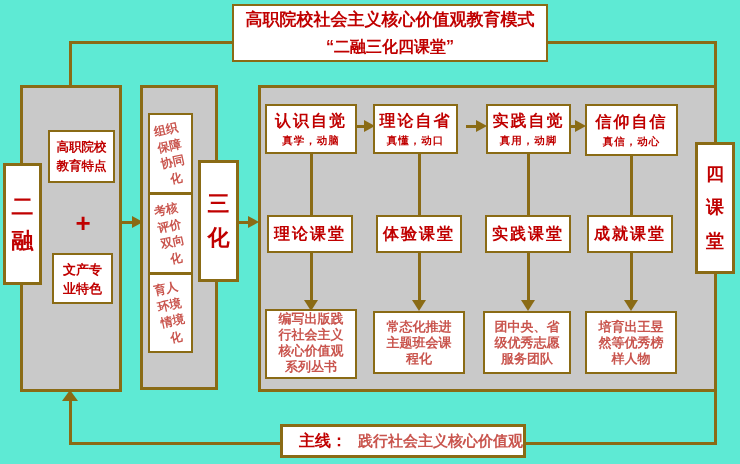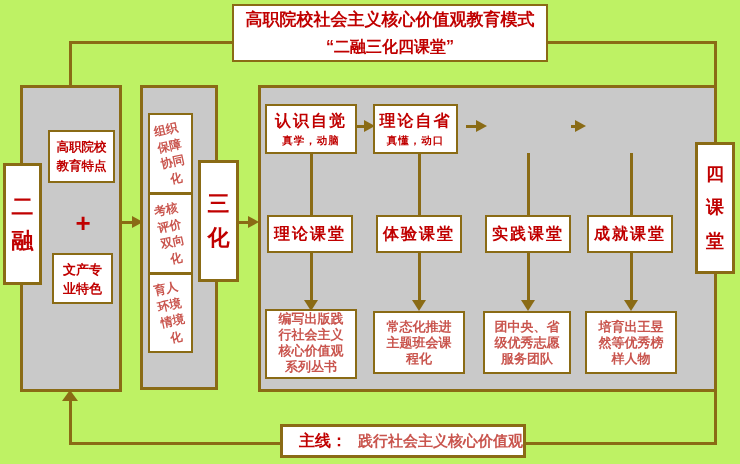--- a/index.html
+++ b/index.html
@@ -3,21 +3,21 @@
 <meta charset="utf-8">
 <style>
   :root{
     --gold:#8a6b15;
     --red:#c00000;
     --red_light:#c9554e;
     --gray:#c9c9c9;
   }
   html,body{margin:0;padding:0;background:#fff;}
   #stage{
-    position:relative;width:740px;height:464px;background:#bef264;
+    position:relative;width:740px;height:464px;background:#5eead4;
     font-family:"Liberation Sans","DejaVu Sans",sans-serif;
     overflow:hidden;
   }
   .line{position:absolute;background:var(--gold);z-index:2;}
   .tri{position:absolute;width:0;height:0;z-index:2;}
   .tri-r{border-top:6px solid transparent;border-bottom:6px solid transparent;border-left:11px solid var(--gold);}
   .tri-up{border-left:8px solid transparent;border-right:8px solid transparent;border-bottom:11px solid var(--gold);}
   .tri-dn{border-left:7px solid transparent;border-right:7px solid transparent;border-top:11px solid var(--gold);}
   .panel{position:absolute;background:var(--gray);border:3px solid var(--gold);box-sizing:border-box;z-index:1;}
   .wbox{
@@ -124,20 +124,28 @@
   <div class="tri tri-r" style="left:575px;top:120px;"></div>
 
   <div class="wbox" style="left:265px;top:104px;width:92px;height:50px;">
     <div class="abox-main">认识自觉</div>
     <div class="abox-sub">真学，动脑</div>
   </div>
   <div class="wbox" style="left:373px;top:104px;width:85px;height:50px;">
     <div class="abox-main">理论自省</div>
     <div class="abox-sub">真懂，动口</div>
   </div>
+  <div class="wbox" style="left:486px;top:104px;width:85px;height:50px;">
+    <div class="abox-main">实践自觉</div>
+    <div class="abox-sub">真用，动脚</div>
+  </div>
+  <div class="wbox" style="left:585px;top:104px;width:93px;height:52px;">
+    <div class="abox-main">信仰自信</div>
+    <div class="abox-sub">真信，动心</div>
+  </div>
 
   <div class="wbox cbox" style="left:267px;top:215px;width:86px;height:38px;">理论课堂</div>
   <div class="wbox cbox" style="left:376px;top:215px;width:86px;height:38px;">体验课堂</div>
   <div class="wbox cbox" style="left:485px;top:215px;width:86px;height:38px;">实践课堂</div>
   <div class="wbox cbox" style="left:587px;top:215px;width:86px;height:38px;font-family:Liberation Serif, serif;">成就课堂</div>
 
   <div class="wbox obox" style="left:265px;top:309px;width:92px;height:70px;font-family:Liberation Mono, monospace;">编写出版践
 行社会主义
 核心价值观
 系列丛书</div>

